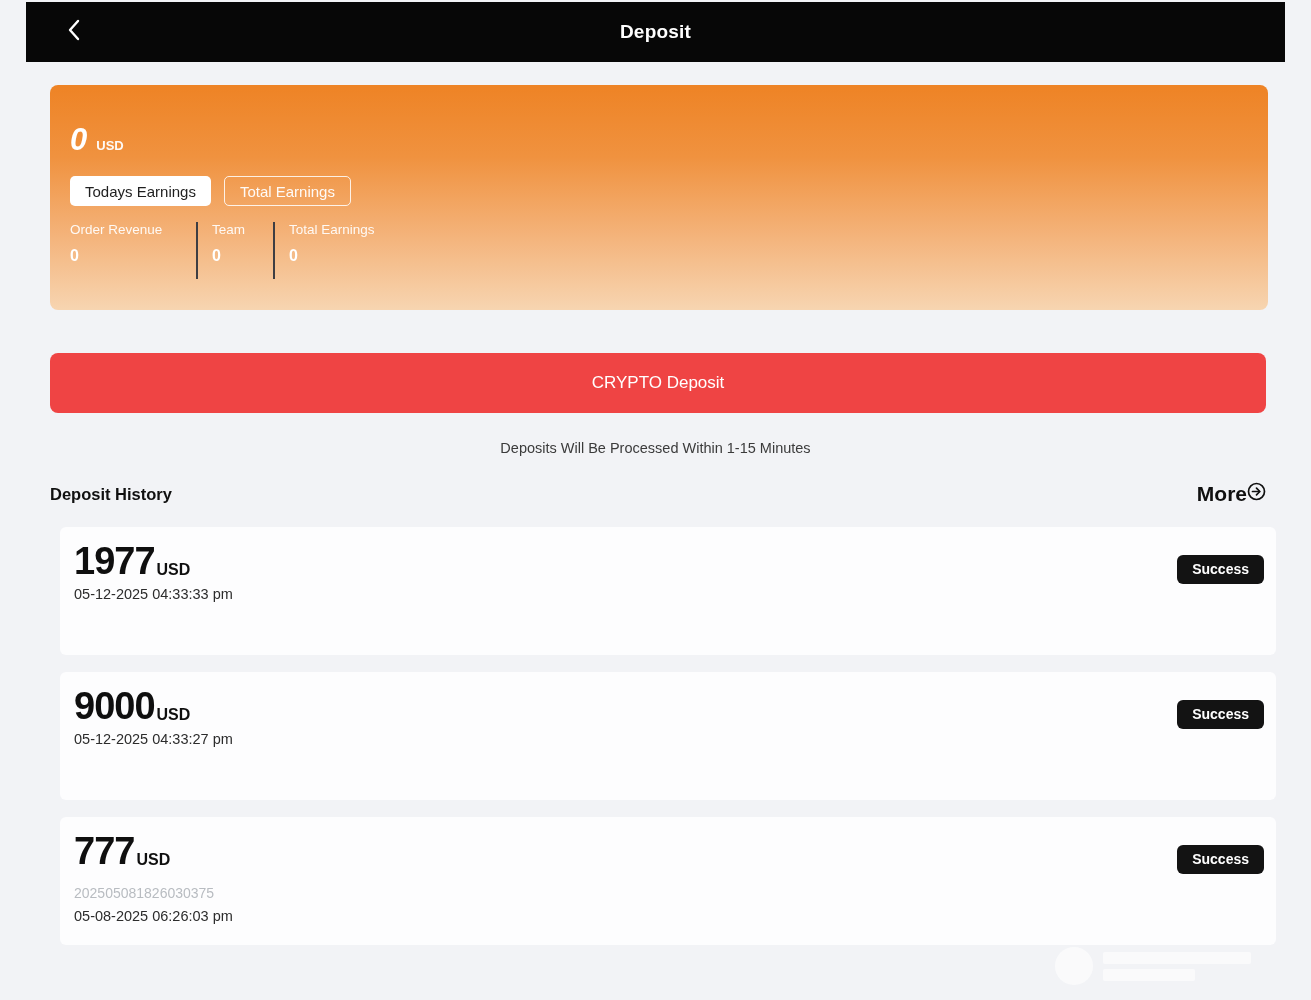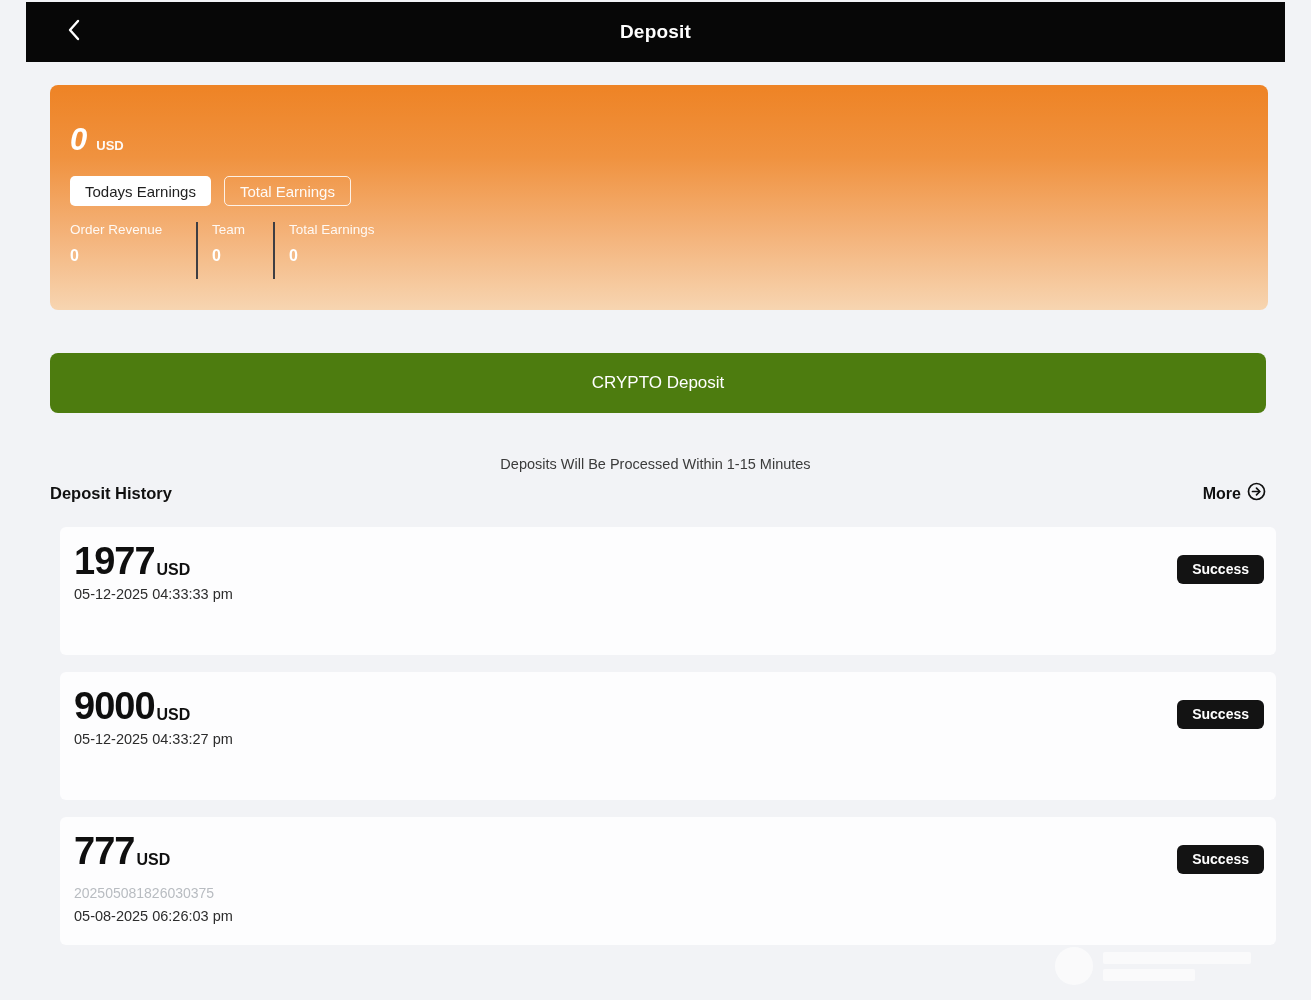--- a/index.html
+++ b/index.html
@@ -49,40 +49,40 @@
   .stat-col { display:flex; flex-direction:column; }
   .stat-label { font-size:13.5px; color:rgba(255,255,255,.92); }
   .stat-value { font-size:16px; font-weight:bold; margin-top:10px; }
   .stat-divider { width:2px; height:57px; background:#3e3e43; margin:0 14px; }
   .stat-col.first { width:112px; }
   .stat-col.second { width:47px; }
 
   
   .crypto-btn {
     position:absolute; left:50px; top:353px; width:1216px; height:60px;
-    background:#4d7c0f; border-radius:8px; border:none; cursor:pointer;
+    background:#ef4444; border-radius:8px; border:none; cursor:pointer;
     display:flex; align-items:center; justify-content:center;
     color:#ffffff; font-size:17px; font-family:inherit;
   }
 
   
   .notice {
-    position:absolute; left:0; top:456px; width:100%;
+    position:absolute; left:0; top:440px; width:100%;
     text-align:center; font-size:14.5px; color:#3b3b3b;
   }
 
   
   .history-header {
     position:absolute; left:50px; top:482px; width:1216px;
     display:flex; justify-content:space-between; align-items:center;
   }
   .history-title { font-size:16.5px; font-weight:bold; color:#101010; }
   .more-link {
-    display:flex; align-items:center; gap:6px; cursor:pointer;
-    font-size:16px; font-weight:bold; color:#101010;
+    display:flex; align-items:center; cursor:pointer;
+    font-size:21px; font-weight:bold; color:#101010;
   }
 
   
   .deposit-card {
     position:absolute; left:60px; width:1216px; height:128px;
     background:#fdfdfe; border-radius:6px; padding:16px 14px; cursor:pointer;
   }
   .deposit-card.c0 { top:527px; }
   .deposit-card.c1 { top:672px; }
   .deposit-card.c2 { top:817px; }

